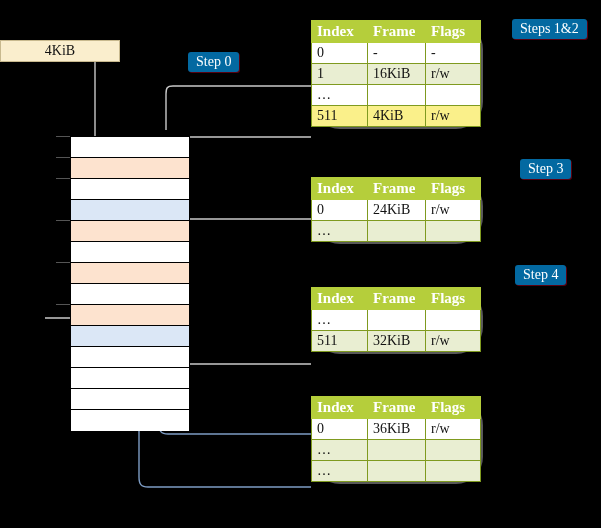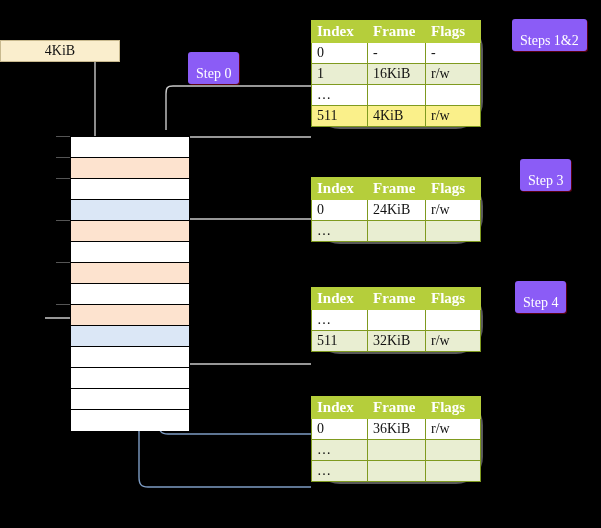--- a/index.html
+++ b/index.html
@@ -10,22 +10,22 @@
   
   svg.links{position:absolute;left:0;top:0;width:601px;height:528px;pointer-events:none;}
 
   
   .srcbox{position:absolute;left:0;top:40px;width:120px;height:22px;
           background:#faeecd;border:1px solid #c8b98e;
           display:flex;align-items:center;justify-content:center;
           font-size:14px;color:#111;box-sizing:border-box;}
 
   
-  .badge{position:absolute;background:#8b5cf6;color:#fff;font-size:14px;
-         padding:14px 8px 3px 8px;border-radius:3px;white-space:nowrap;
+  .badge{position:absolute;background:#0369a1;color:#fff;font-size:14px;
+         padding:2px 8px 3px 8px;border-radius:3px;white-space:nowrap;
          box-shadow:1px 1px 0 #5a0010;line-height:1.1;}
 
   
   .mem{position:absolute;left:70px;top:136px;width:120px;height:279px;
        border:1px solid #000;box-sizing:border-box;background:#fff;}
   .mem .row{height:21px;border-bottom:1px solid #000;box-sizing:border-box;}
   .mem .row:last-child{border-bottom:none;}
   .mem .row.peach{background:#fde3cf;}
   .mem .row.blue{background:#dbe7f6;}
   .mem .row.white{background:#ffffff;}
@@ -233,16 +233,16 @@
             <td class="c1"></td>
             <td class="c2"></td>
           </tr>
         </tbody>
       </table>
     </div>
   <div id="badges-host">
       <div class="badge" style="left: 188px; top: 40px; margin-top: 12px;">Step 0</div>
       <div class="badge" style="left: 512px; top: 19px;">Steps 1&amp;2</div>
       <div class="badge" style="left: 520px; top: 159px;">Step 3</div>
-      <div class="badge" style="left: 515px; top: 265px; margin-top: 16px;">Step 4</div>
+      <div class="badge" style="left: 515px; top: 265px;">Step 4</div>
     </div>
 
 </div>
 
 </body></html>

